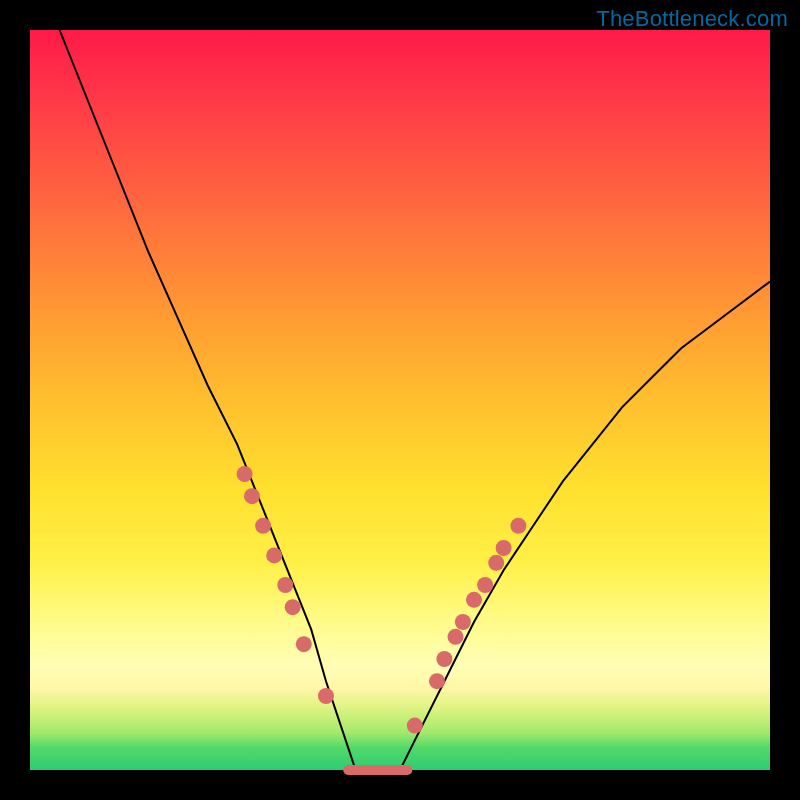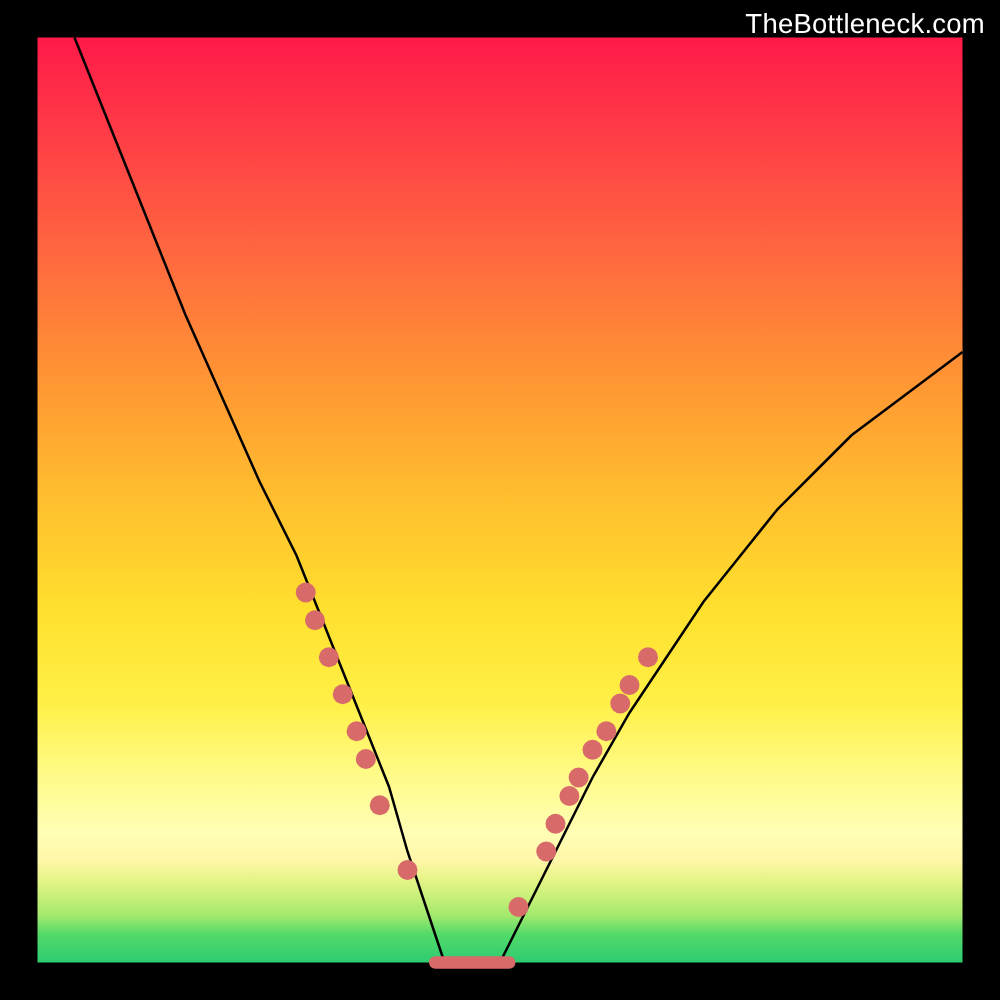--- a/index.html
+++ b/index.html
@@ -40,21 +40,21 @@
       #c6ef78 93%,
       #a1e86d 95%,
       #52d96a 97%,
       #2ecc71 100%
     );
   }
   .watermark {
     position: absolute;
     top: 6px;
     right: 12px;
-    color: #ffffff;
+    color: #0369a1;
     font-size: 22px;
     letter-spacing: 0.2px;
     user-select: none;
   }
   svg.curve {
     position: absolute;
     left: 0; top: 0;
     width: 740px;
     height: 740px;
     overflow: visible;

